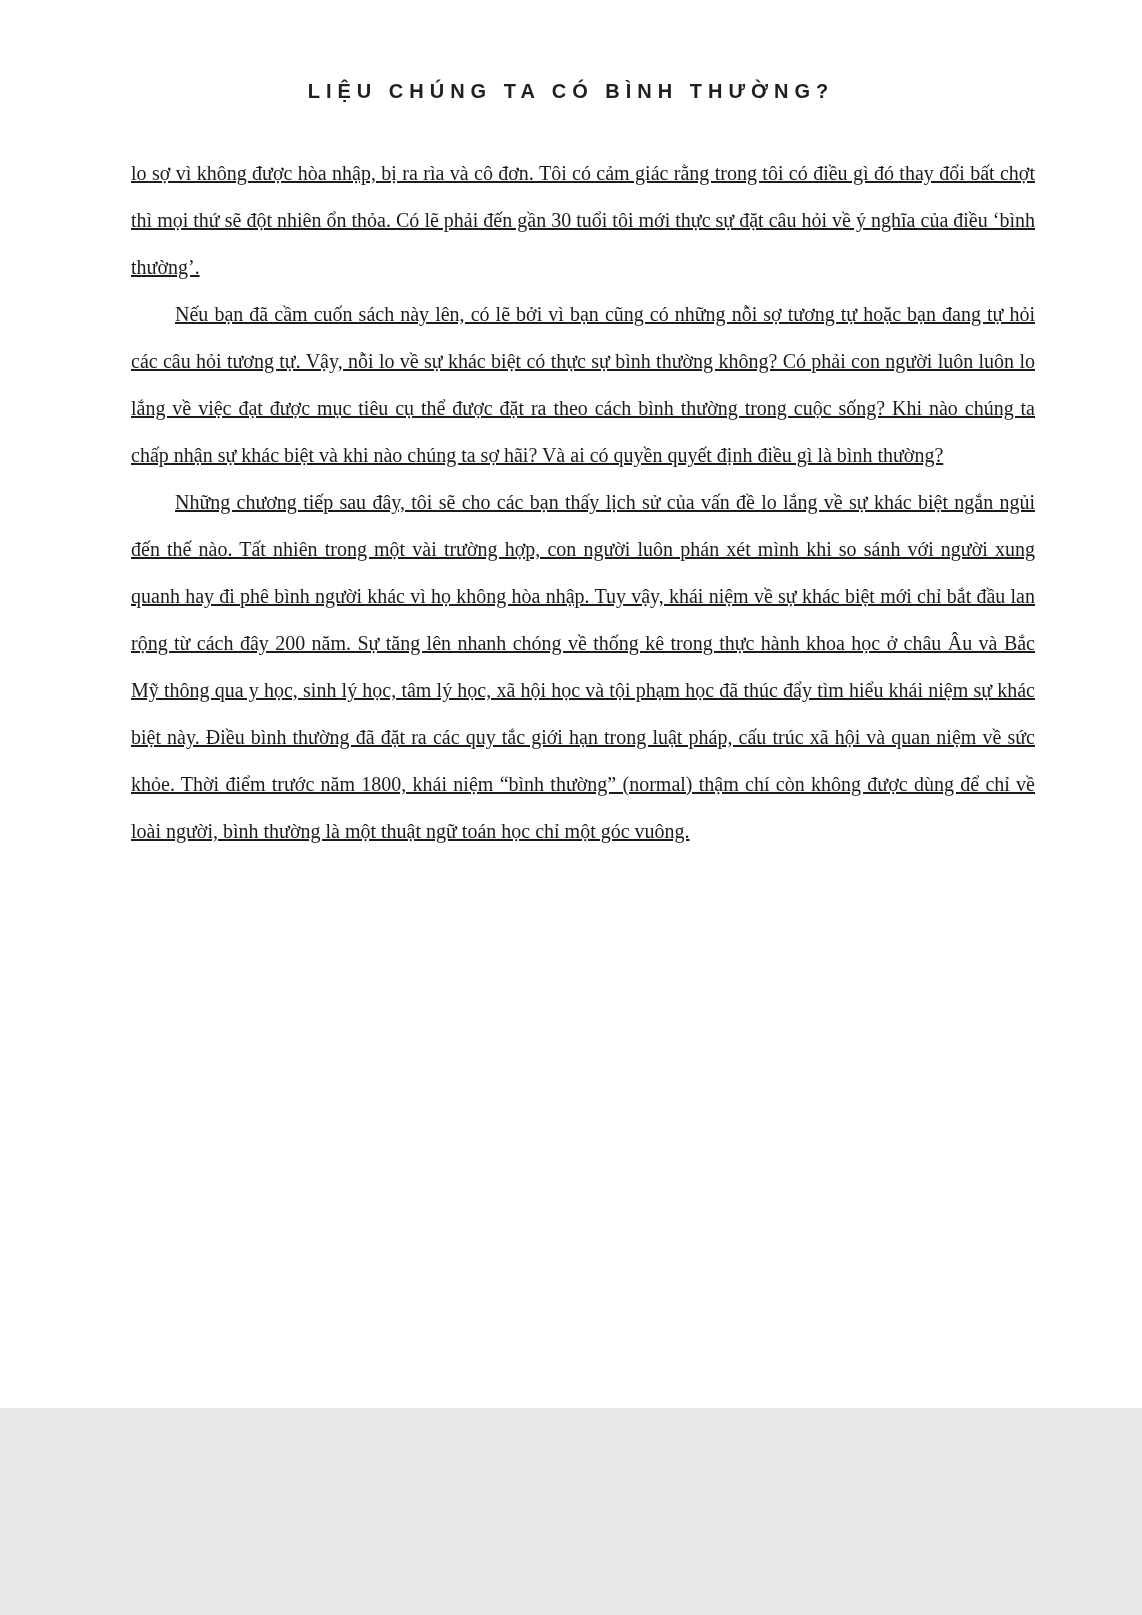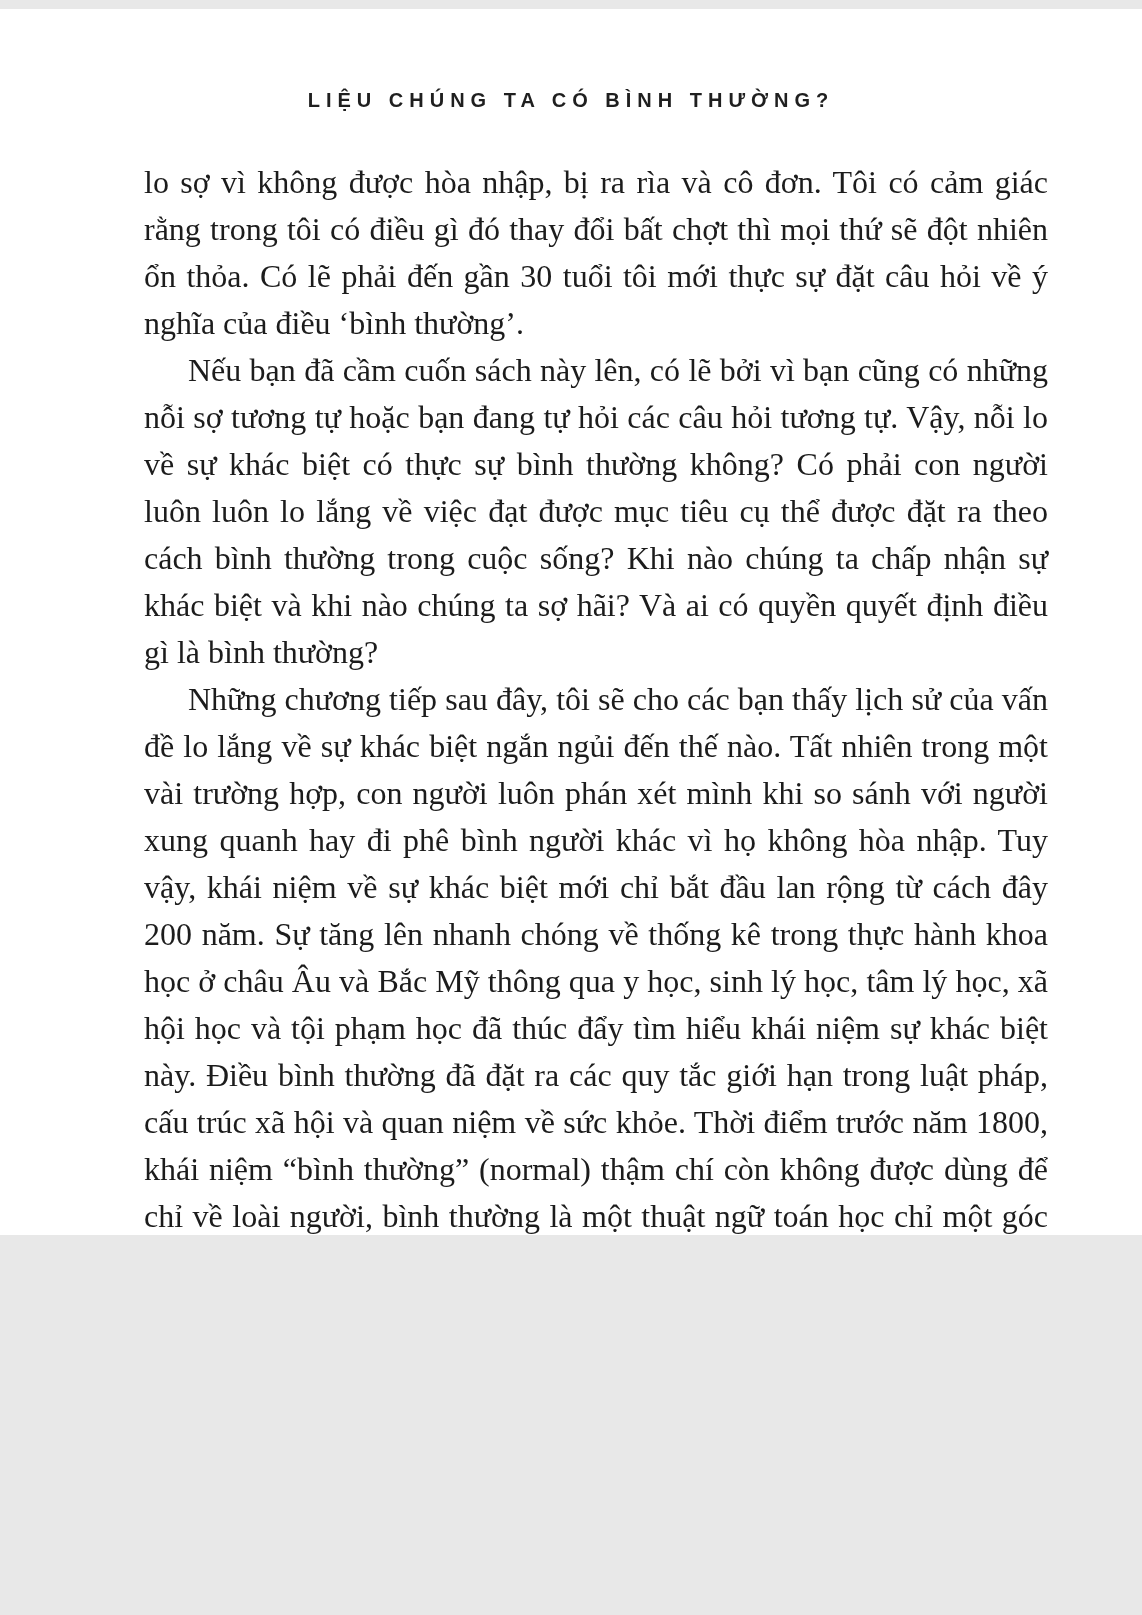--- a/index.html
+++ b/index.html
@@ -3,22 +3,22 @@
 <meta charset="utf-8">
 <style>
   html, body {
     margin: 0;
     padding: 0;
     background: #e8e8e8;
   }
   .page {
     position: relative;
     width: 1142px;
-    height: 1226px;
-    margin: 9px auto;
+    height: 1408px;
+    margin: 0 auto;
     background: #ffffff;
     font-family: "Liberation Serif", serif;
     color: #1c1c1c;
     overflow: hidden;
   }
   .running-header {
     position: absolute;
     top: 80px;
     left: 0;
     width: 100%;
@@ -26,26 +26,27 @@
     font-family: "Liberation Sans", sans-serif;
     font-weight: 700;
     font-size: 20px;
     letter-spacing: 6px;
     color: #1f1f1f;
     white-space: nowrap;
   }
   .body-text {
     position: absolute;
     top: 150px;
-    left: 144px;
+    left: 131px;
     width: 904px;
-    font-size: 32px;
+    font-size: 20px;
     line-height: 47px;
     text-align: justify;
     text-justify: inter-word;
+    text-decoration: underline;
   }
   .body-text p {
     margin: 0;
     padding: 0;
   }
   .body-text p.indent {
     text-indent: 44px;
   }
   .page-number {
     position: absolute;

